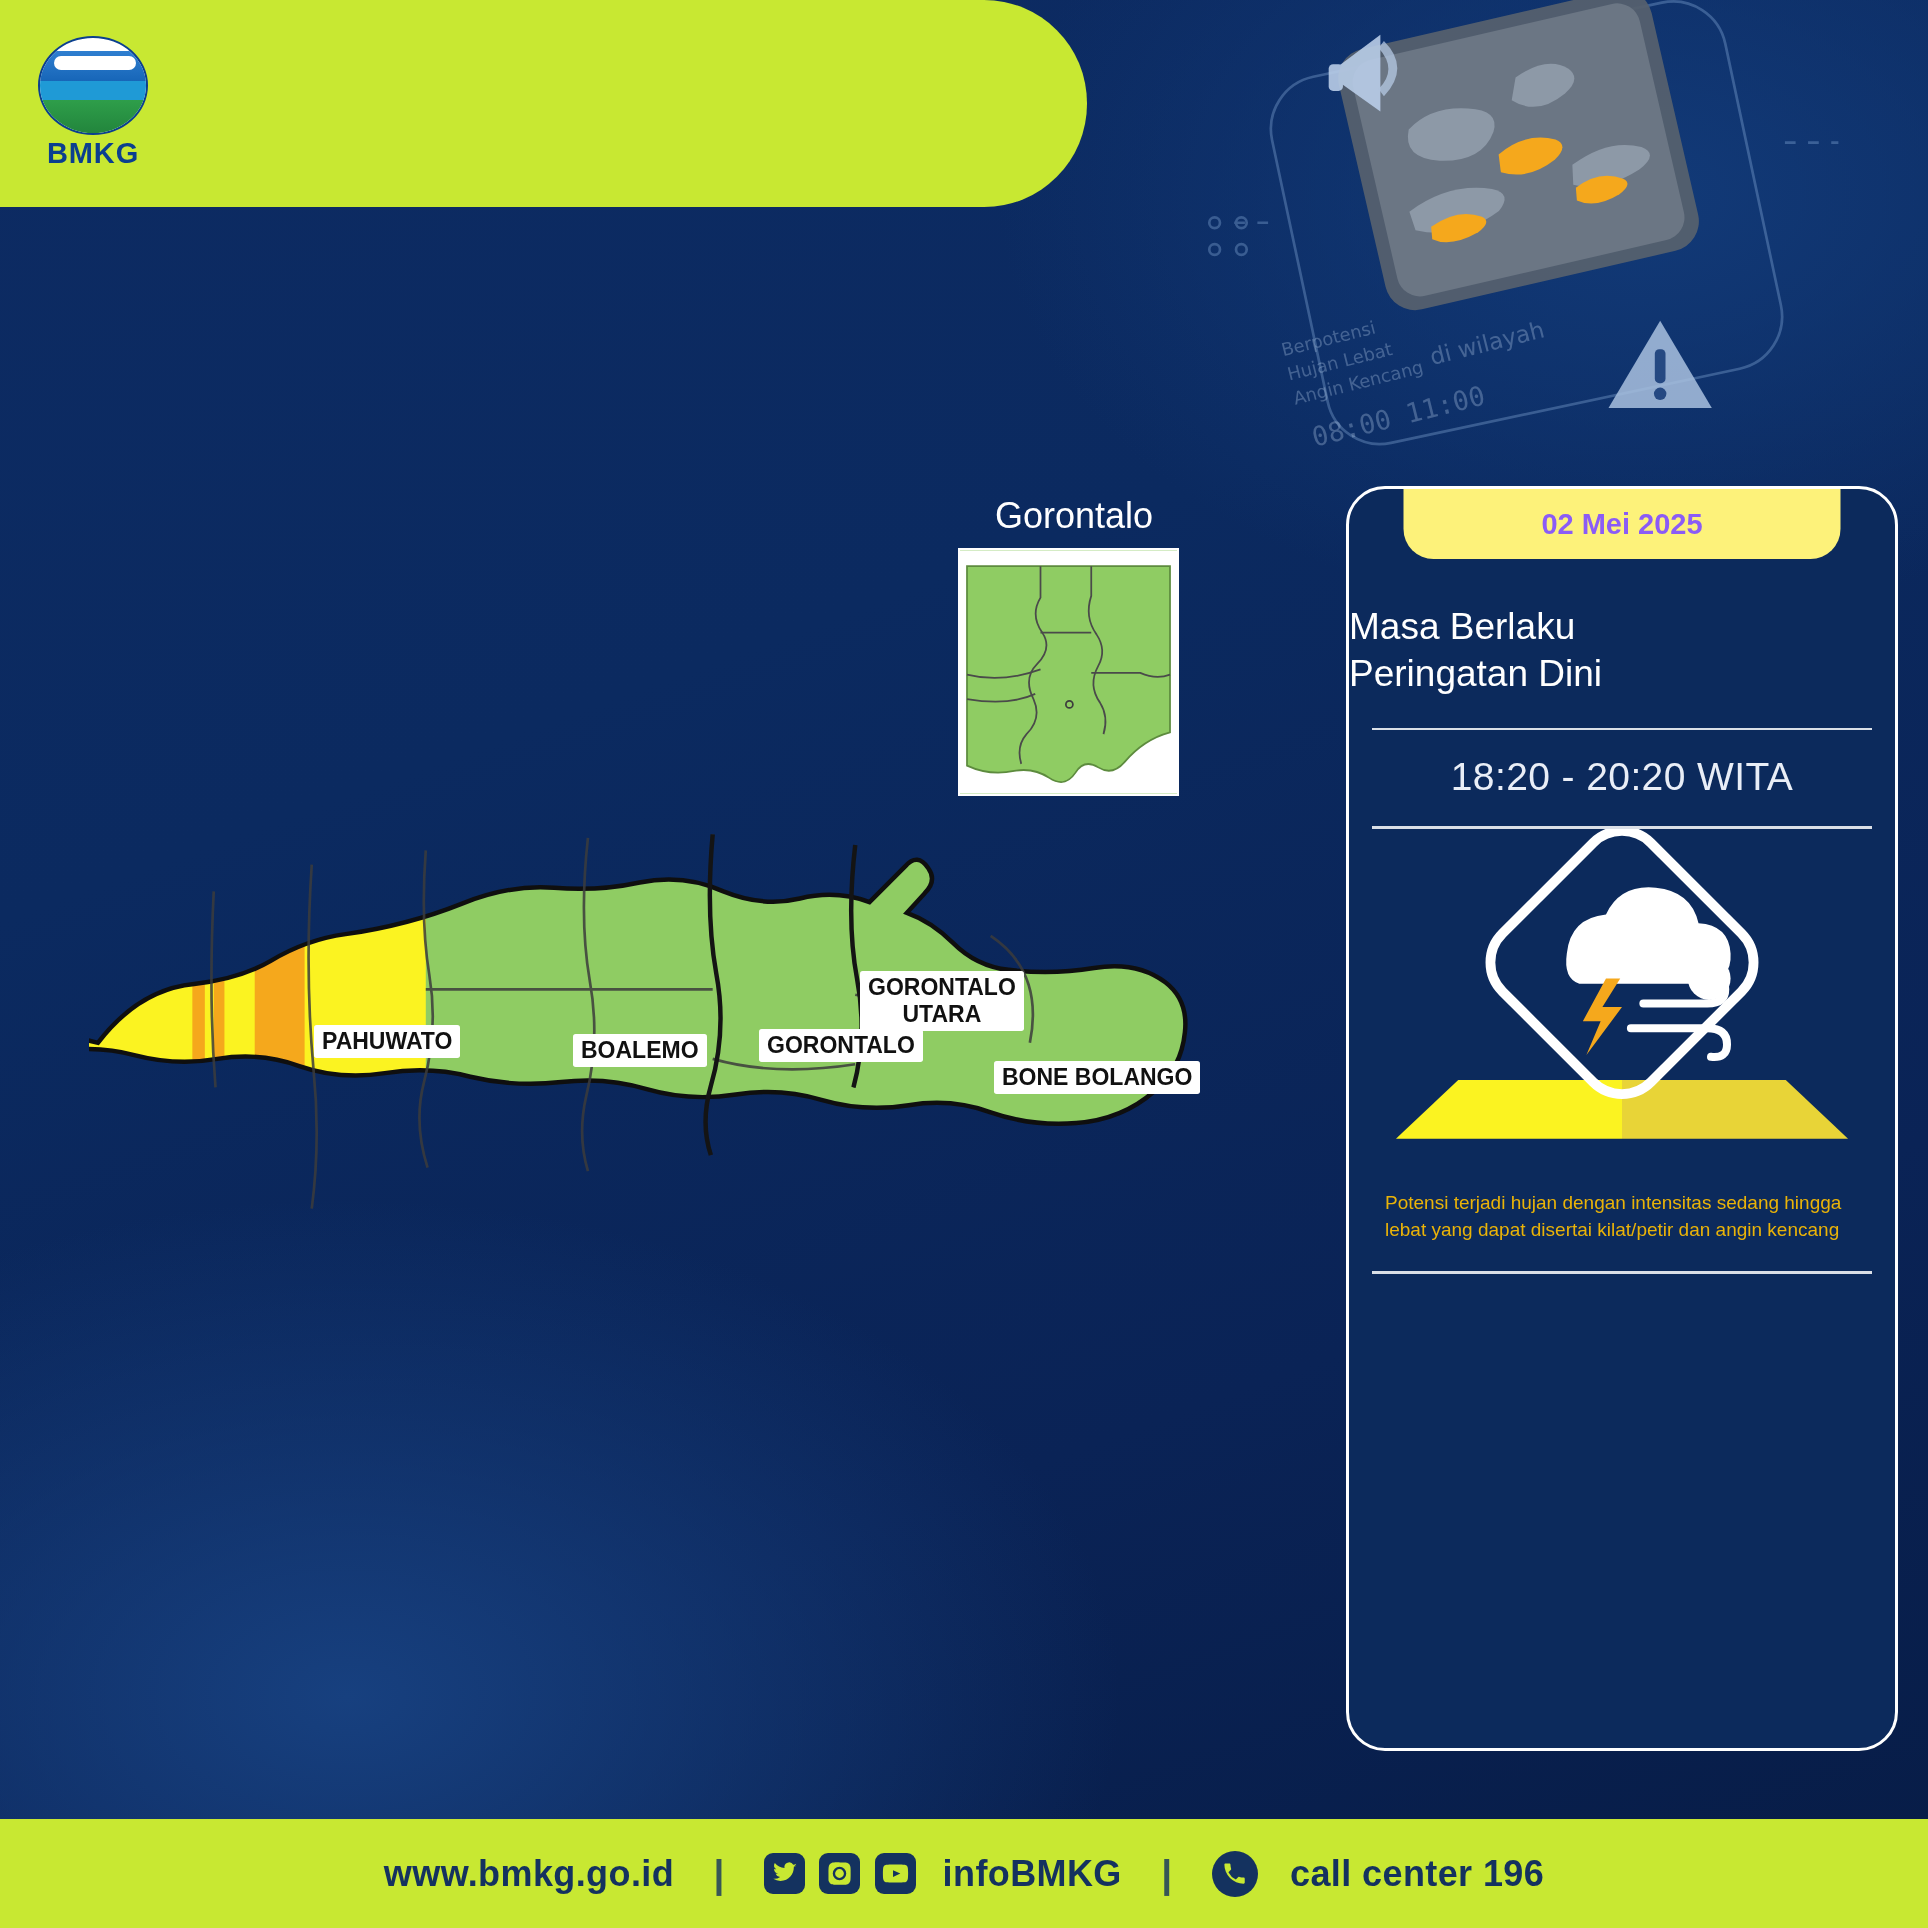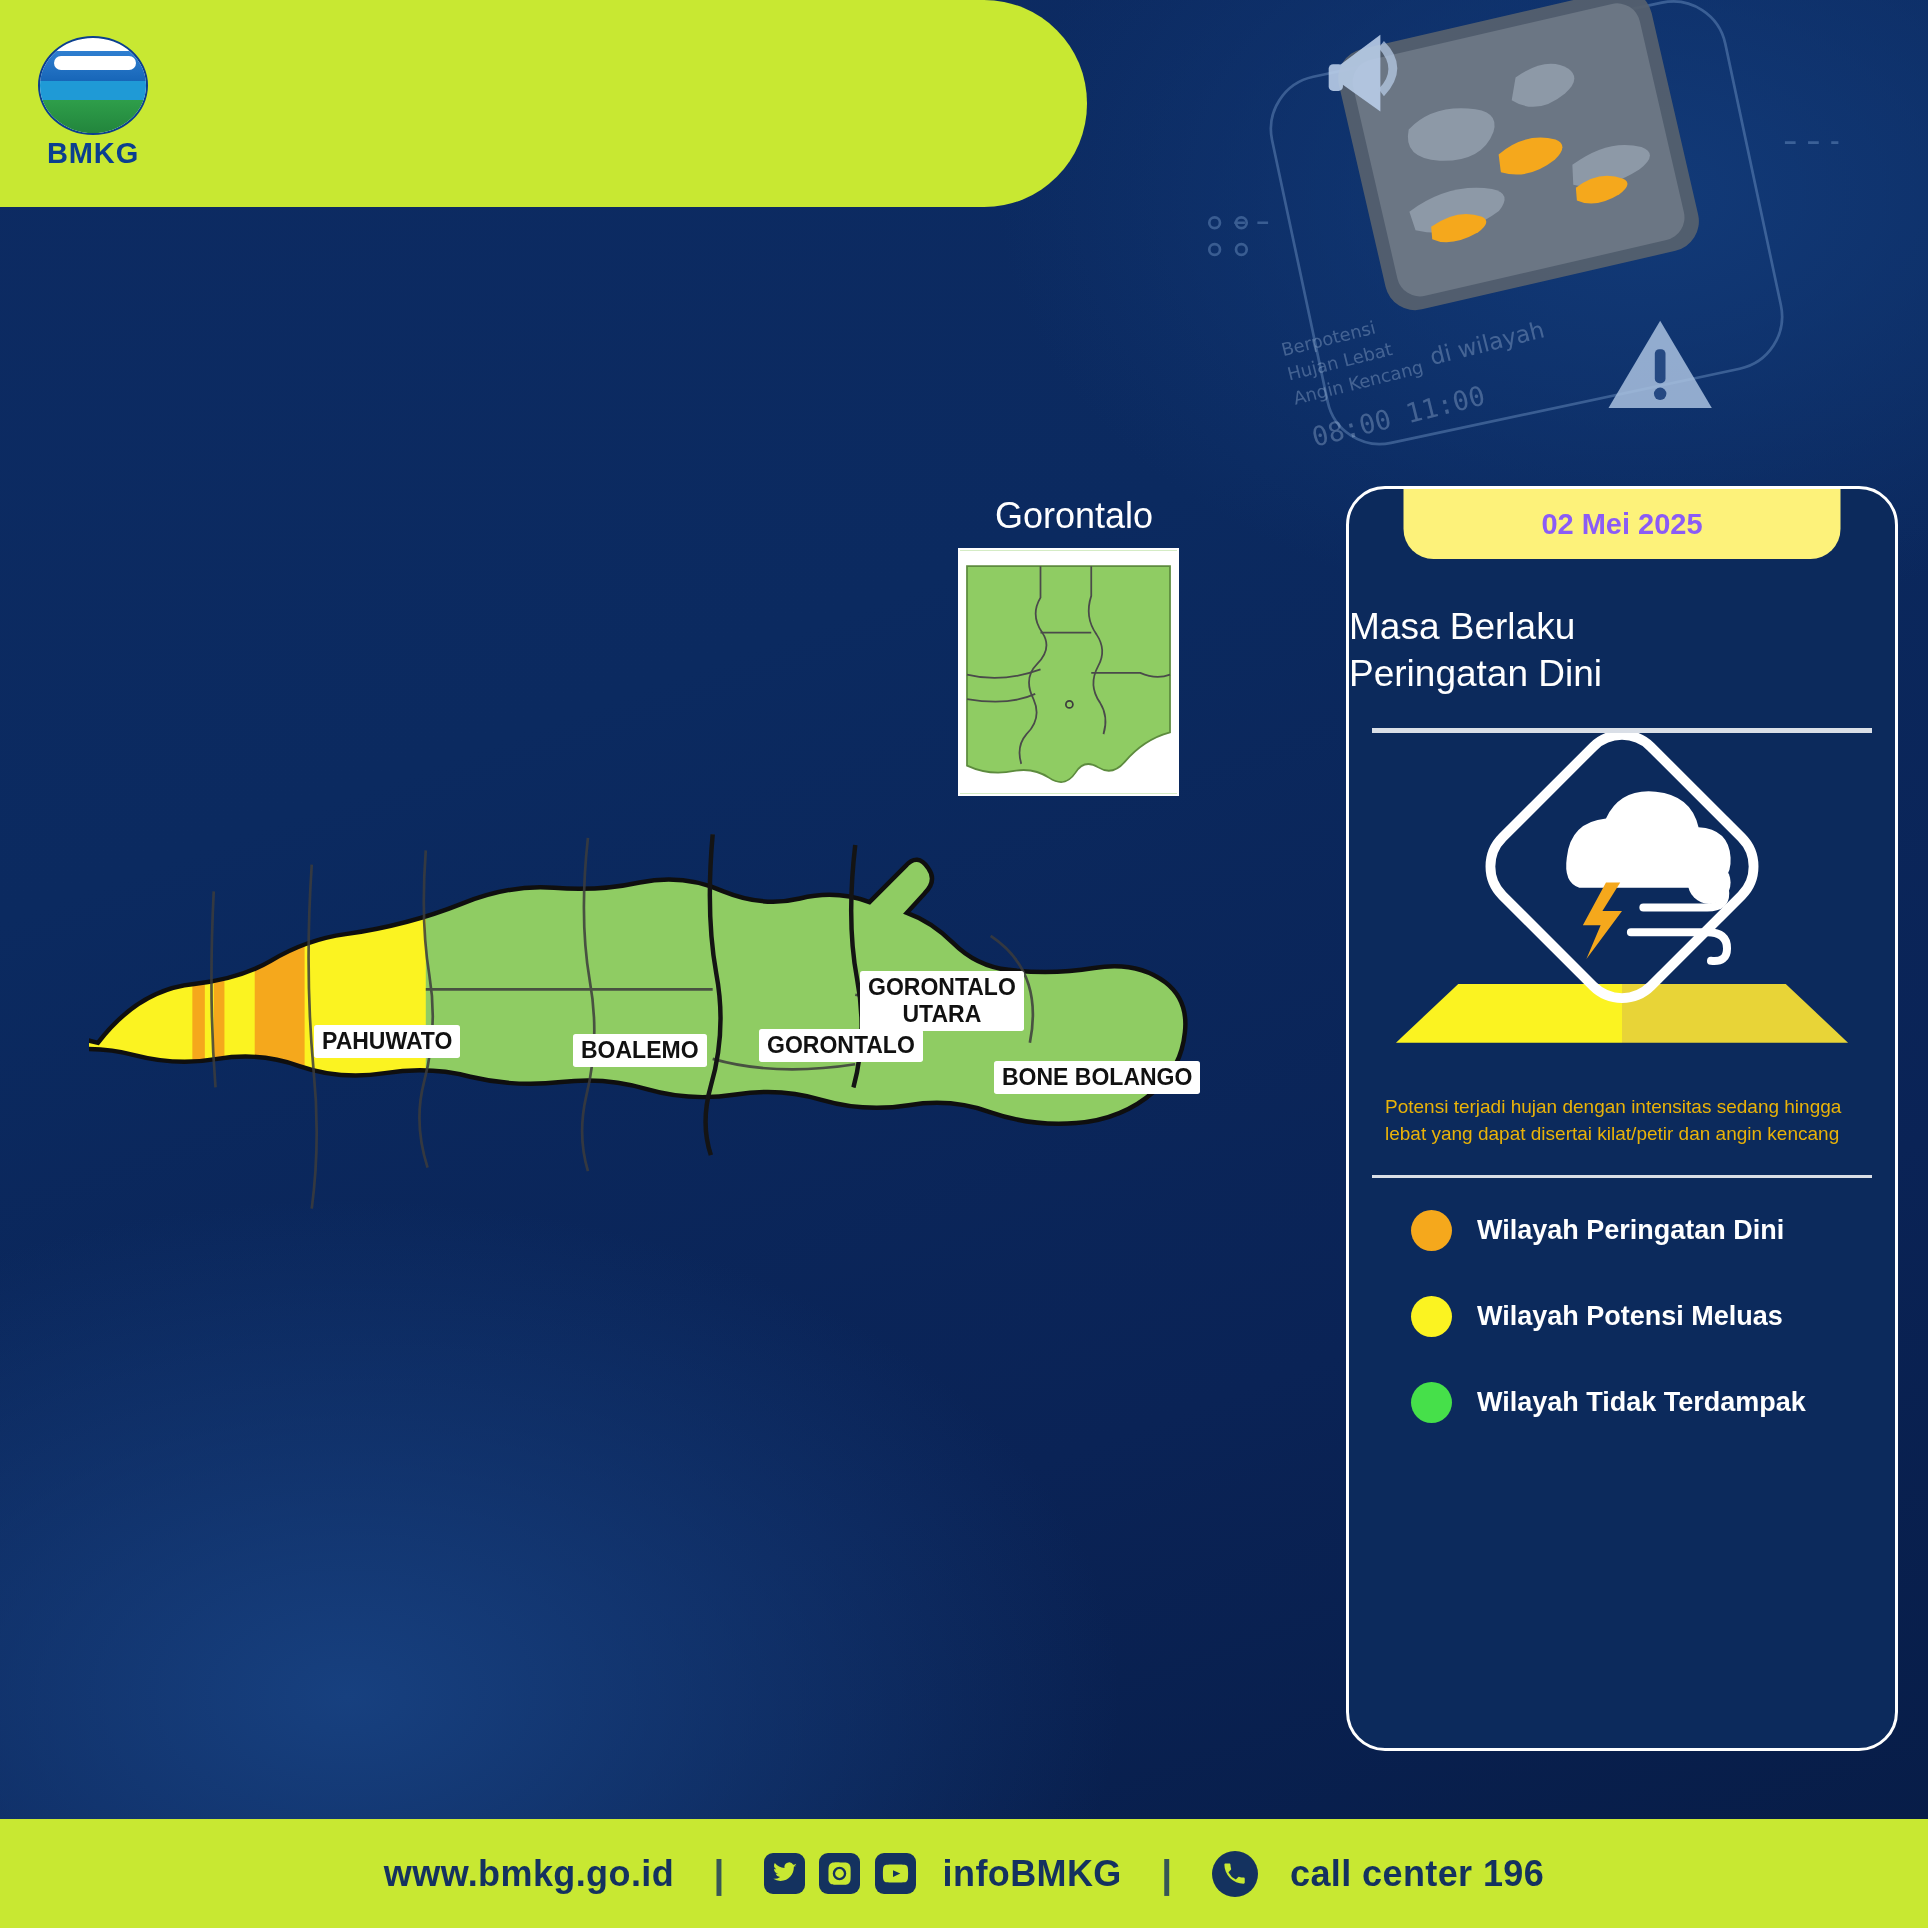--- a/index.html
+++ b/index.html
@@ -300,20 +300,21 @@
 UTARA</div>
   <div class="maplabel" style="left:994px; top:1061px;">BONE BOLANGO</div>
 
   <div class="card">
     <div class="date-chip">02 Mei 2025</div>
 
     <div class="card-heading" style="white-space:pre-line;">Masa Berlaku
 Peringatan Dini</div>
 
     <div class="card-sep"></div>
+    <div class="card-time">18:20 - 20:20 WITA</div>
     <div class="card-sep2"></div>
 
     <div class="icon-area">
       <svg viewBox="0 0 612 400" xmlns="http://www.w3.org/2000/svg">
 
         <polygon points="306,282 490,282 560,348 306,348" fill="#e8d437"></polygon>
         <polygon points="306,282 122,282 52,348 306,348" fill="#fbf321"></polygon>
 
         <g transform="translate(306,150)">
           <rect x="-118" y="-118" width="236" height="236" rx="46" transform="rotate(45)" fill="none" stroke="#ffffff" stroke-width="11"></rect>
@@ -330,34 +331,20 @@
         </g>
 
         <polygon points="288,168 262,216 282,216 266,254 306,200 284,200 304,168" fill="#f5a81c"></polygon>
       </svg>
     </div>
 
     <div class="card-desc">Potensi terjadi hujan dengan intensitas sedang hingga lebat yang dapat disertai kilat/petir dan angin kencang</div>
 
     <div class="card-sep3"></div>
 
-    <div class="legend">
-      <div class="legend-row">
-        <div class="legend-dot" style="background:#f5a81c;"></div>
-        <div class="legend-label">Wilayah Peringatan Dini</div>
-      </div>
-      <div class="legend-row">
-        <div class="legend-dot" style="background:#fbf321;"></div>
-        <div class="legend-label">Wilayah Potensi Meluas</div>
-      </div>
-      <div class="legend-row">
-        <div class="legend-dot" style="background:#46e04a;"></div>
-        <div class="legend-label">Wilayah Tidak Terdampak</div>
-      </div>
-    </div>
   </div>
 
   <div class="footer">
     <div class="footer-text">www.bmkg.go.id</div>
     <div class="footer-div">|</div>
     <div class="social">
       <div class="sicon">
         <svg viewBox="0 0 24 24">
             <path d="M23 4.9a8.6 8.6 0 0 1-2.4.7 4.2 4.2 0 0 0 1.8-2.3 8.4 8.4 0 0 1-2.6 1A4.2 4.2 0 0 0 12 7.1a11.9 11.9 0 0 1-8.6-4.4 4.2 4.2 0 0 0 1.3 5.6A4.1 4.1 0 0 1 2.8 7.8v.1a4.2 4.2 0 0 0 3.3 4.1 4.2 4.2 0 0 1-1.9.1 4.2 4.2 0 0 0 3.9 2.9A8.4 8.4 0 0 1 2 16.7a11.9 11.9 0 0 0 6.4 1.9c7.7 0 11.9-6.4 11.9-11.9v-.6A8.3 8.3 0 0 0 23 4.9z"></path>
           </svg>

